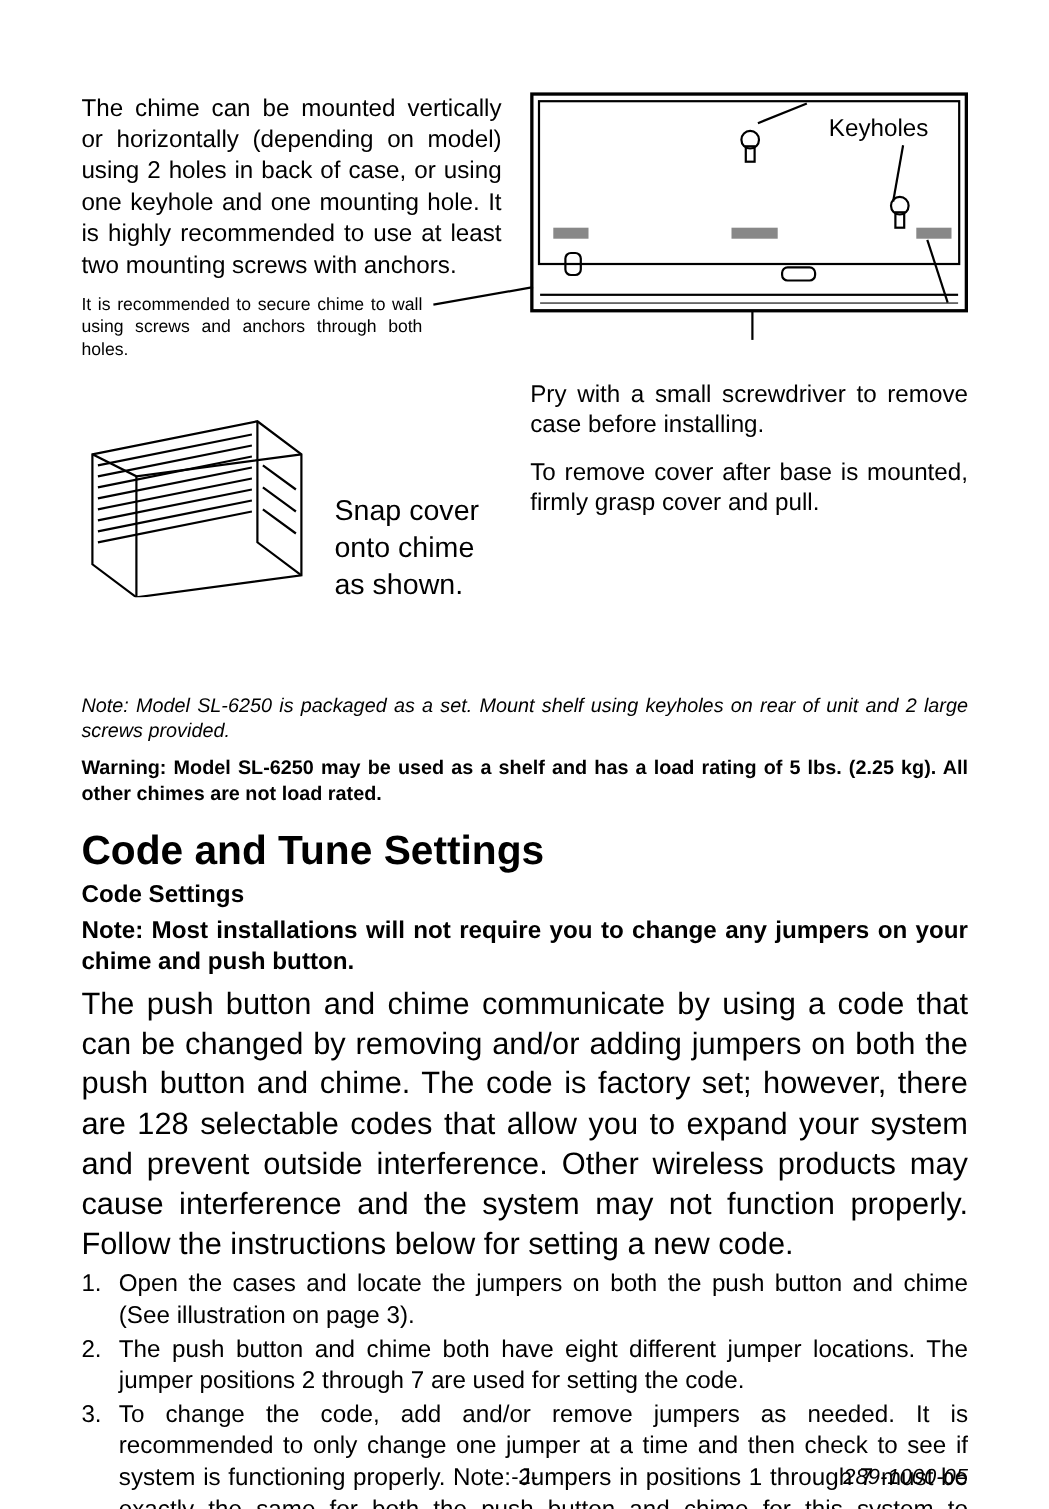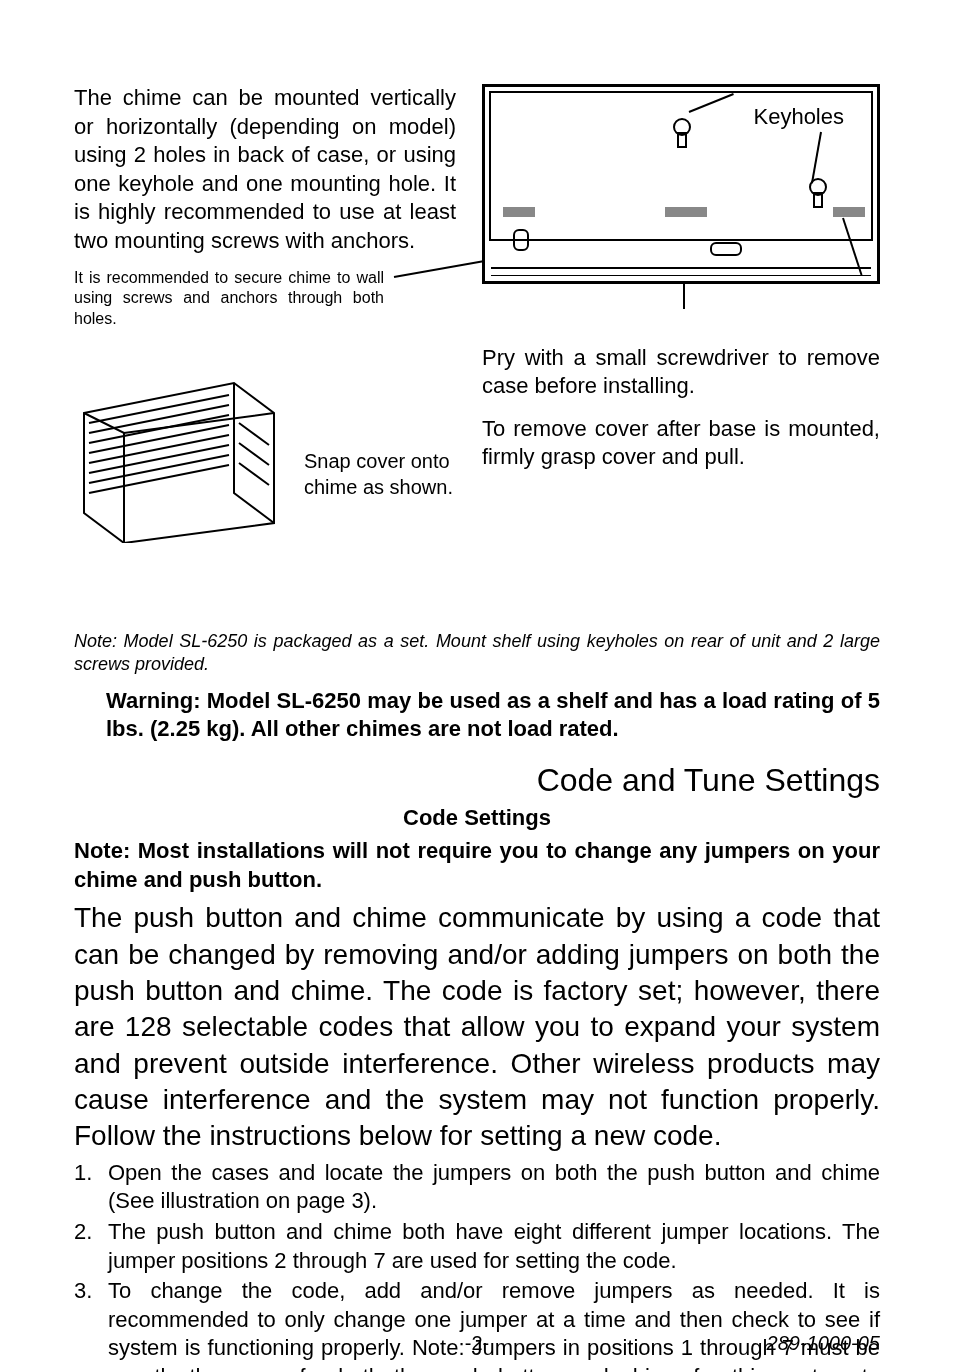--- a/index.html
+++ b/index.html
@@ -10,26 +10,26 @@
     .keyhole-diagram { width: 398px; height: 200px; border: 3px solid #000; box-sizing: border-box; position: relative; }
     .kd-inner { position: absolute; left: 4px; right: 4px; top: 4px; bottom: 40px; border: 2px solid #000; }
     .kd-bar { position: absolute; background: #888; height: 10px; }
     .kd-hline { position: absolute; background: #000; height: 2px; }
     .kd-line { position: absolute; width: 2px; background: #000; }
     .kd-label { position: absolute; font-size: 22px; }
 
     .mid-row { position: relative; margin-top: 12px; }
     .left-para-2 { width: 310px; font-size: 16px; line-height: 1.3; text-align: justify; }
     .chime-fig { position: absolute; left: 0; top: 105px; width: 210px; height: 170px; }
-    .chime-caption { position: absolute; left: 230px; top: 180px; width: 152px; font-size: 20px; line-height: 1.3; }
+    .chime-caption { position: absolute; left: 230px; top: 180px; width: 152px; font-size: 26px; line-height: 1.3; }
     .right-text-2 { position: absolute; right: 0; top: 76px; width: 398px; font-size: 22px; line-height: 1.3; text-align: justify; }
     .note1 { margin-top: 300px; font-size: 18px; line-height: 1.3; text-align: justify; font-style: italic; }
-    .warning { margin-top: 10px; font-size: 22px; line-height: 1.3; font-weight: bold; text-align: justify; margin-left: 32px; }
-    h1 { font-size: 32px; font-weight: normal; text-align: right; margin: 18px 0 6px 0; }
-    .sub { font-size: 22px; font-weight: bold; text-align: center; margin-bottom: 6px; }
+    .warning { margin-top: 10px; font-size: 18px; line-height: 1.3; font-weight: bold; text-align: justify; }
+    h1 { font-size: 37px; font-weight: bold; text-align: left; margin: 18px 0 6px 0; }
+    .sub { font-size: 22px; font-weight: bold; text-align: left; margin-bottom: 6px; }
     .note2 { font-size: 22px; font-weight: bold; line-height: 1.3; text-align: justify; }
     .body-para { font-size: 28px; line-height: 1.3; text-align: justify; margin-top: 6px; }
     .list { font-size: 22px; line-height: 1.3; margin-top: 4px; }
     .list-item { display: flex; text-align: justify; margin-bottom: 2px; }
     .list-num { width: 34px; flex-shrink: 0; }
     .list-text { flex: 1; }
     .footer { position: absolute; bottom: 40px; left: 74px; right: 74px; font-size: 20px; }
     .footer-page { position: absolute; left: 50%; transform: translateX(-50%); }
     .footer-doc { position: absolute; right: 0; font-style: italic; }
     .callout-line { position: absolute; background: #000; height: 2px; transform-origin: left center; }

